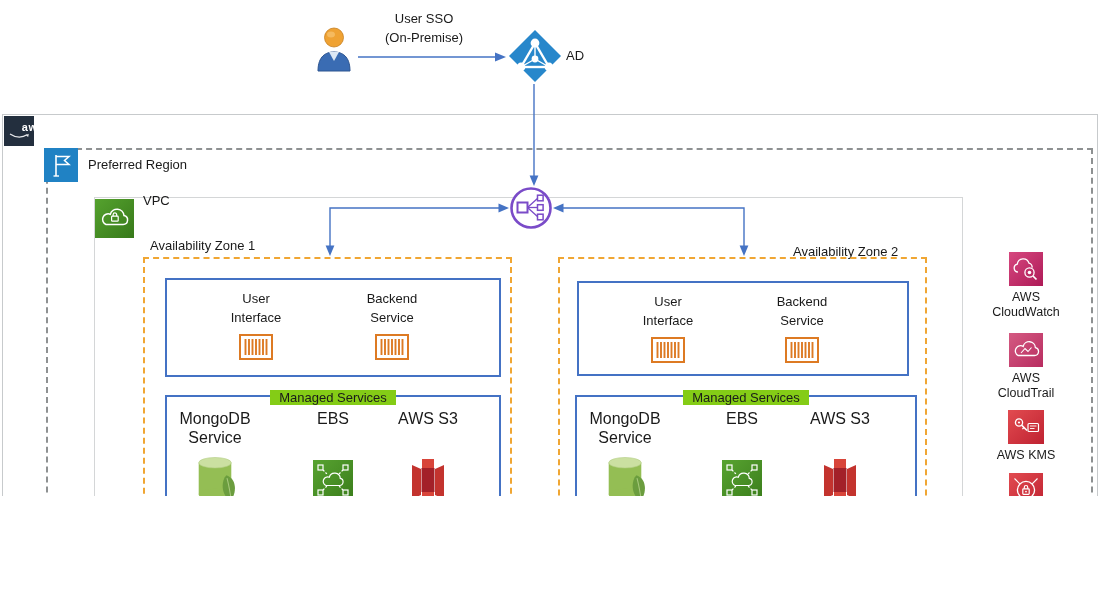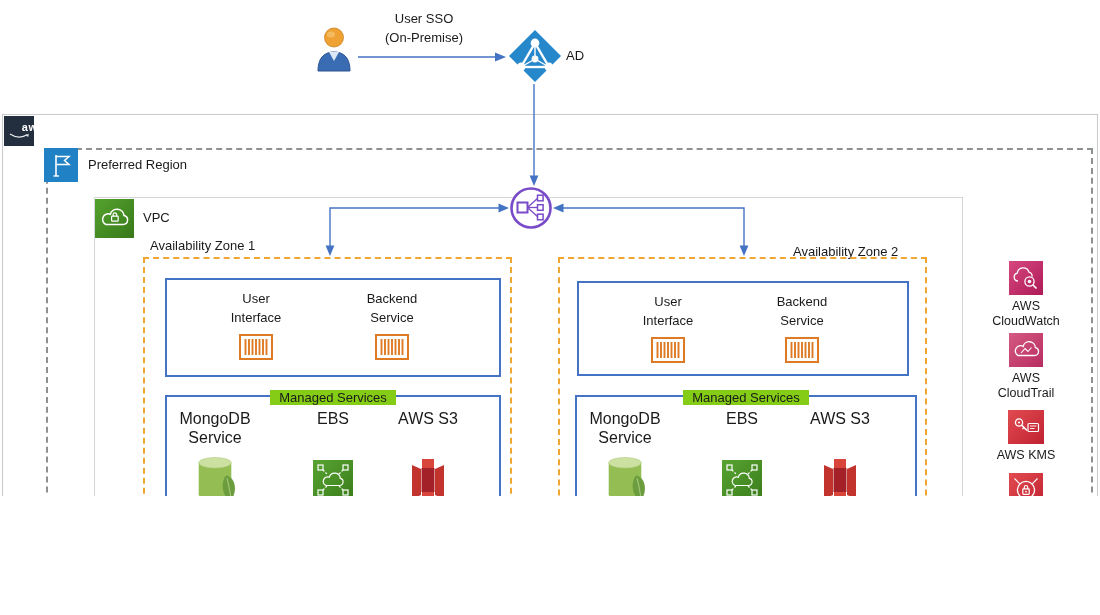--- a/index.html
+++ b/index.html
@@ -122,21 +122,21 @@
         <stop offset="0" stop-color="#55a22e"></stop>
             <stop offset="1" stop-color="#37791a"></stop>
           </linearGradient>
         </defs>
       <rect width="39" height="39" fill="url(#gvpc)"></rect>
       <path d="M11 25.5 h17 a4.5 4.5 0 0 0 1 -8.9 a7 7 0 0 0 -13.7 -1.4 a5 5 0 0 0 -4.3 10.3 z" fill="none" stroke="#fff" stroke-width="1.5"></path>
       <rect x="16.6" y="17.2" width="6.6" height="5" rx="0.8" fill="none" stroke="#fff" stroke-width="1.2"></rect>
       <path d="M18.1 17.2 v-1.5 a1.8 1.8 0 0 1 3.6 0 v1.5" fill="none" stroke="#fff" stroke-width="1.2"></path>
     </svg>
   </div>
-  <div class="lbl" style="left:143px;top:210px">VPC</div>
+  <div class="lbl" style="left:143px;top:193px">VPC</div>
 
   <div class="abs z6" style="left:509px;top:186px">
     <svg width="44" height="44" viewBox="0 0 44 44">
       <circle cx="22" cy="22" r="19.5" fill="#ffffff" stroke="#7a4bc8" stroke-width="2.6"></circle>
       <rect x="8.5" y="16.5" width="10" height="10" fill="#fff" stroke="#7a4bc8" stroke-width="2"></rect>
       <g stroke="#7a4bc8" stroke-width="1.3">
         <line x1="18.5" y1="21.5" x2="29" y2="12"></line>
           <line x1="18.5" y1="21.5" x2="29" y2="21.5"></line>
           <line x1="18.5" y1="21.5" x2="29" y2="31"></line>
       </g>
@@ -292,21 +292,21 @@
           <polygon points="36,9 27,13 27,39 36,43" fill="#c3332e"></polygon>
           <polygon points="14,3 26,3 26,12 20,14 14,12" fill="#d8453a"></polygon>
           <polygon points="14,45 26,45 26,36 20,34 14,36" fill="#d8453a"></polygon>
           <rect x="13.5" y="12" width="13" height="24" fill="#a32028"></rect>
         </svg>
       </div>
     </div>
   </div>
 
 
-  <div class="side-item" style="top:261px">
+  <div class="side-item" style="top:252px">
     <span>
       <svg class="sq" width="34" height="34" viewBox="0 0 34 34">
         <defs>
             <linearGradient id="gcw" x1="0" y1="0" x2="1" y2="1">
               <stop offset="0" stop-color="#d6487f"></stop>
               <stop offset="1" stop-color="#ae1a57"></stop>
             </linearGradient>
           </defs>
         <rect width="34" height="34" fill="url(#gcw)"></rect>
         <path d="M9 20 a4 4 0 0 1 -.7 -7.9 a6 6 0 0 1 11.7 -1 a3.8 3.8 0 0 1 3 4.6" fill="none" stroke="#fff" stroke-width="1.3"></path>

